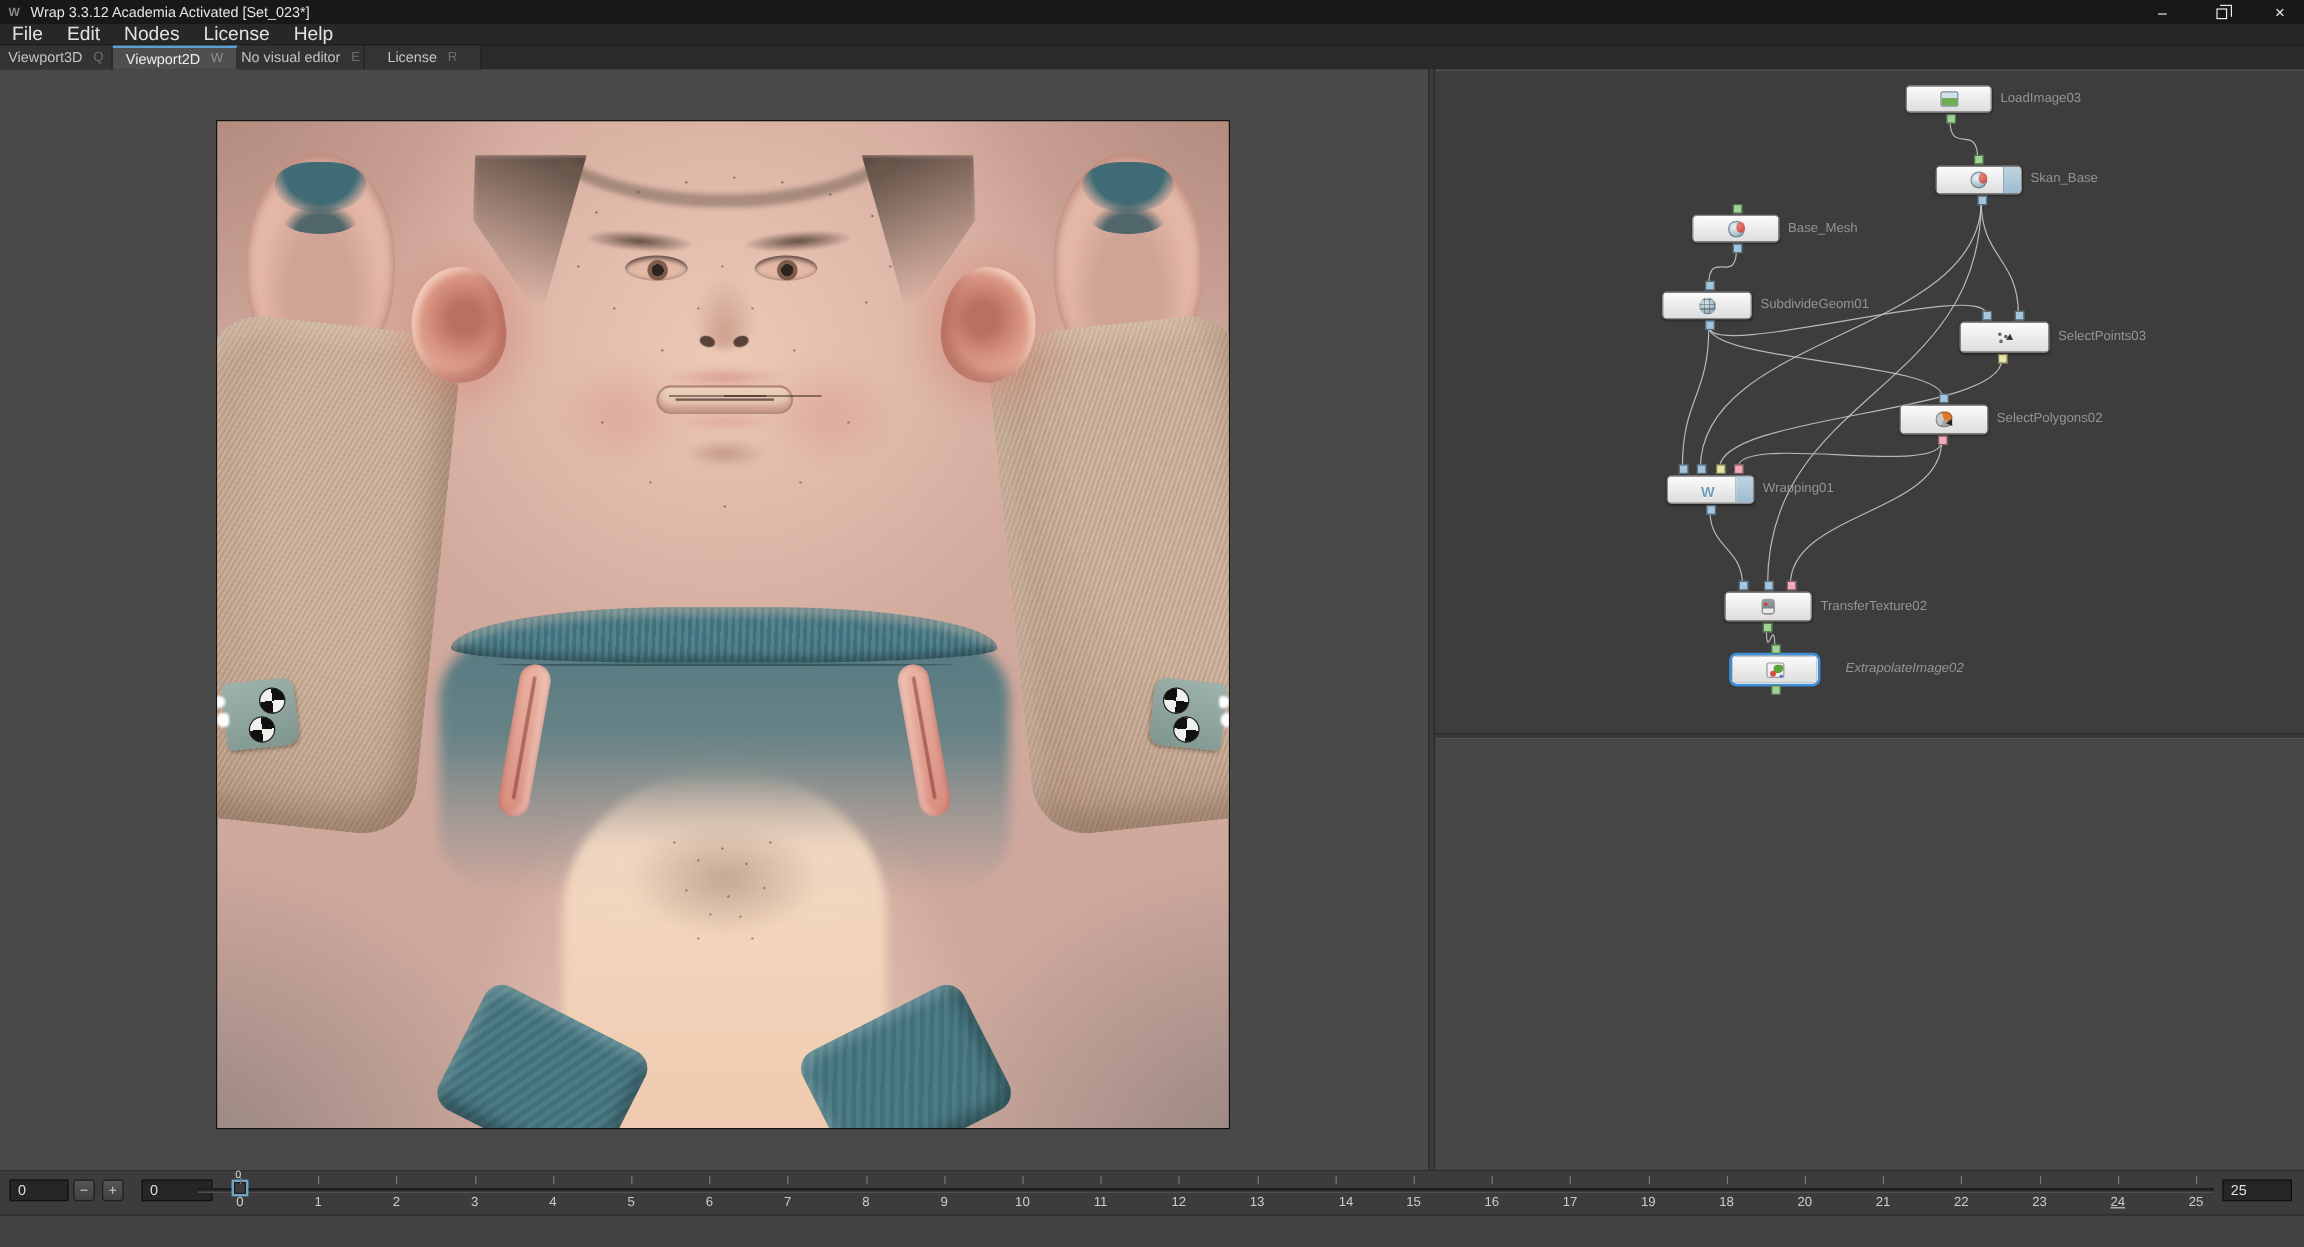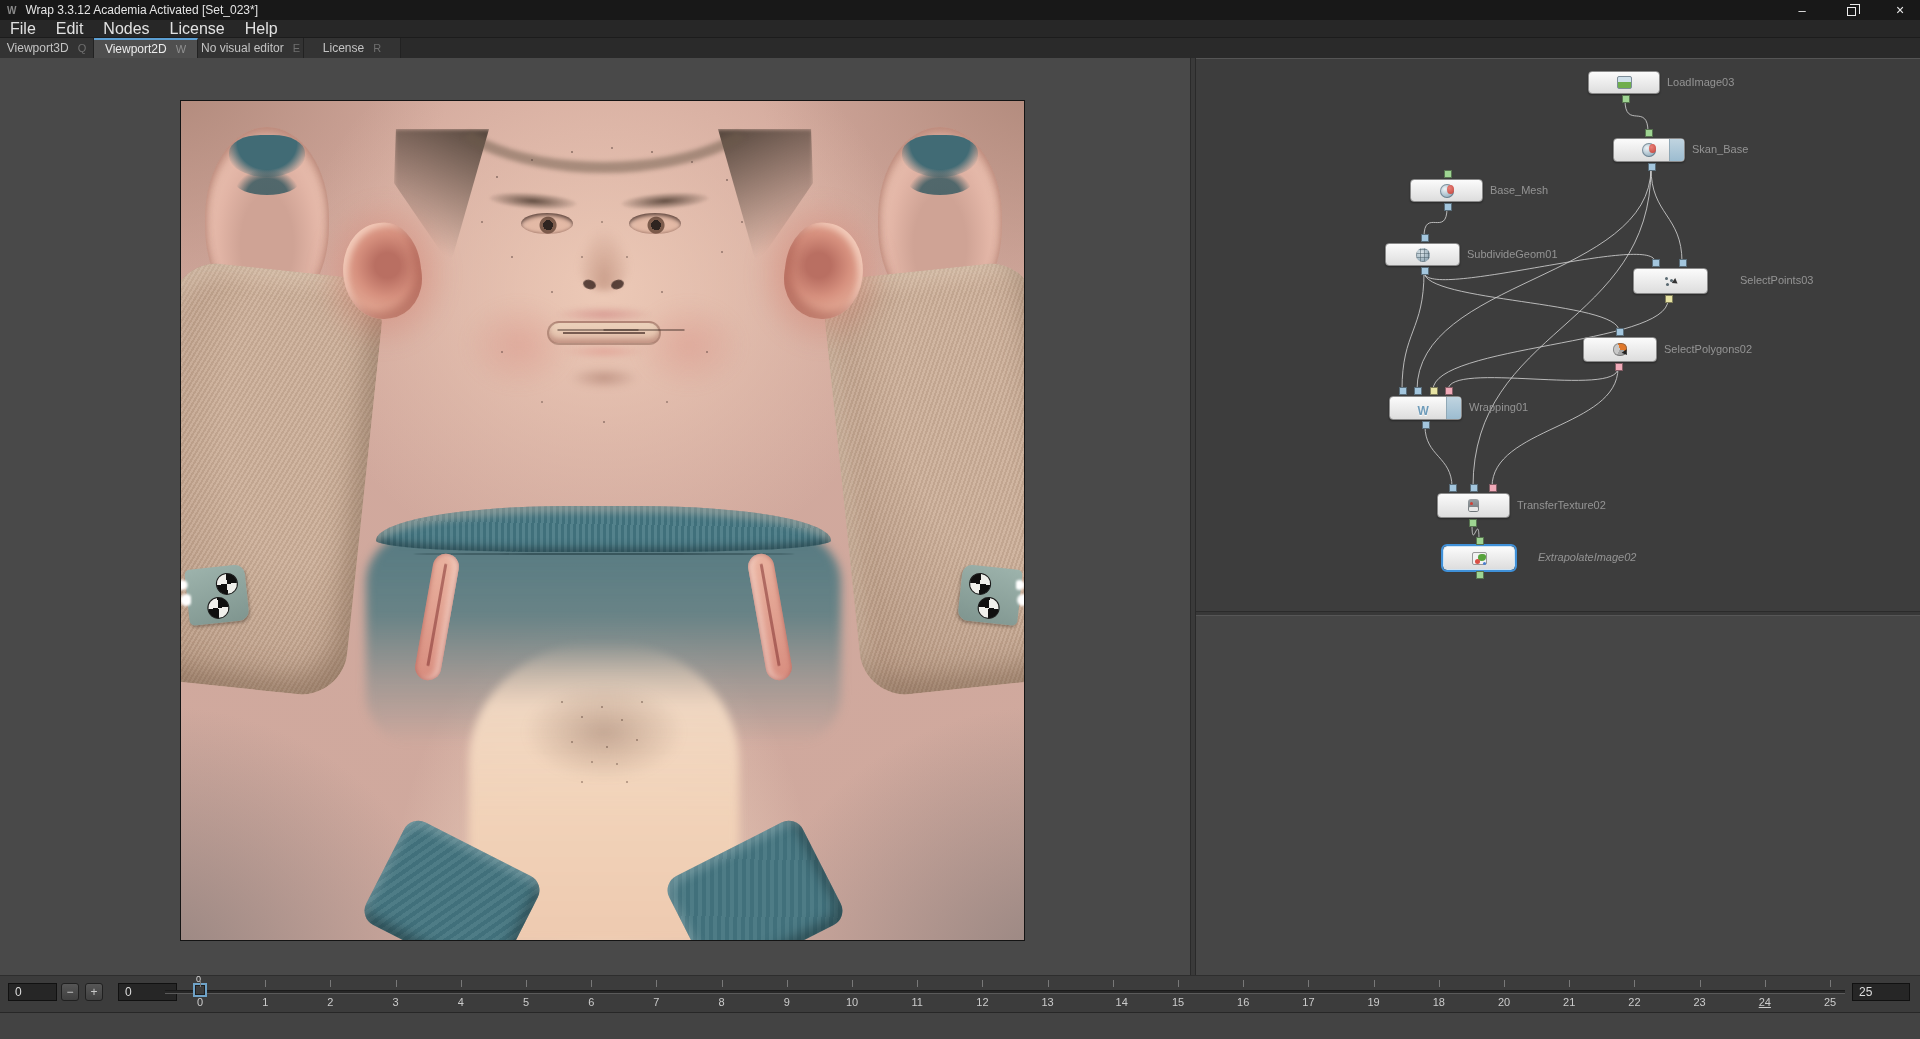--- a/index.html
+++ b/index.html
@@ -356,21 +356,21 @@
         <span class="port in c-blue" style="left: 35px;"></span>
         <span class="port out c-blue" style="left: 35px;"></span>
       </div>
       <span class="nlabel" style="left: 271px; top: 188.5px;">SubdivideGeom01</span>
       <div class="node" style="left: 437px; top: 209px; width: 75px; height: 26px;">
         <div class="nicon icon-points"></div>
         <span class="port in c-blue" style="left: 18px;"></span>
         <span class="port in c-blue" style="left: 45px;"></span>
         <span class="port out c-yellow" style="left: 31px;"></span>
       </div>
-      <span class="nlabel" style="left: 544px; top: 215px;">SelectPoints03</span>
+      <span class="nlabel" style="left: 519px; top: 215px;">SelectPoints03</span>
       <div class="node" style="left: 387px; top: 278px; width: 74px; height: 25px;">
         <div class="nicon icon-poly"></div>
         <span class="port in c-blue" style="left: 32px;"></span>
         <span class="port out c-pink" style="left: 31px;"></span>
       </div>
       <span class="nlabel" style="left: 468px; top: 283.5px;">SelectPolygons02</span>
       <div class="node" style="left: 193px; top: 337px; width: 73px; height: 24px;">
         <div class="nicon icon-w"></div>
         <div class="naccent"></div>
         <span class="port in c-blue" style="left: 9px;"></span>

